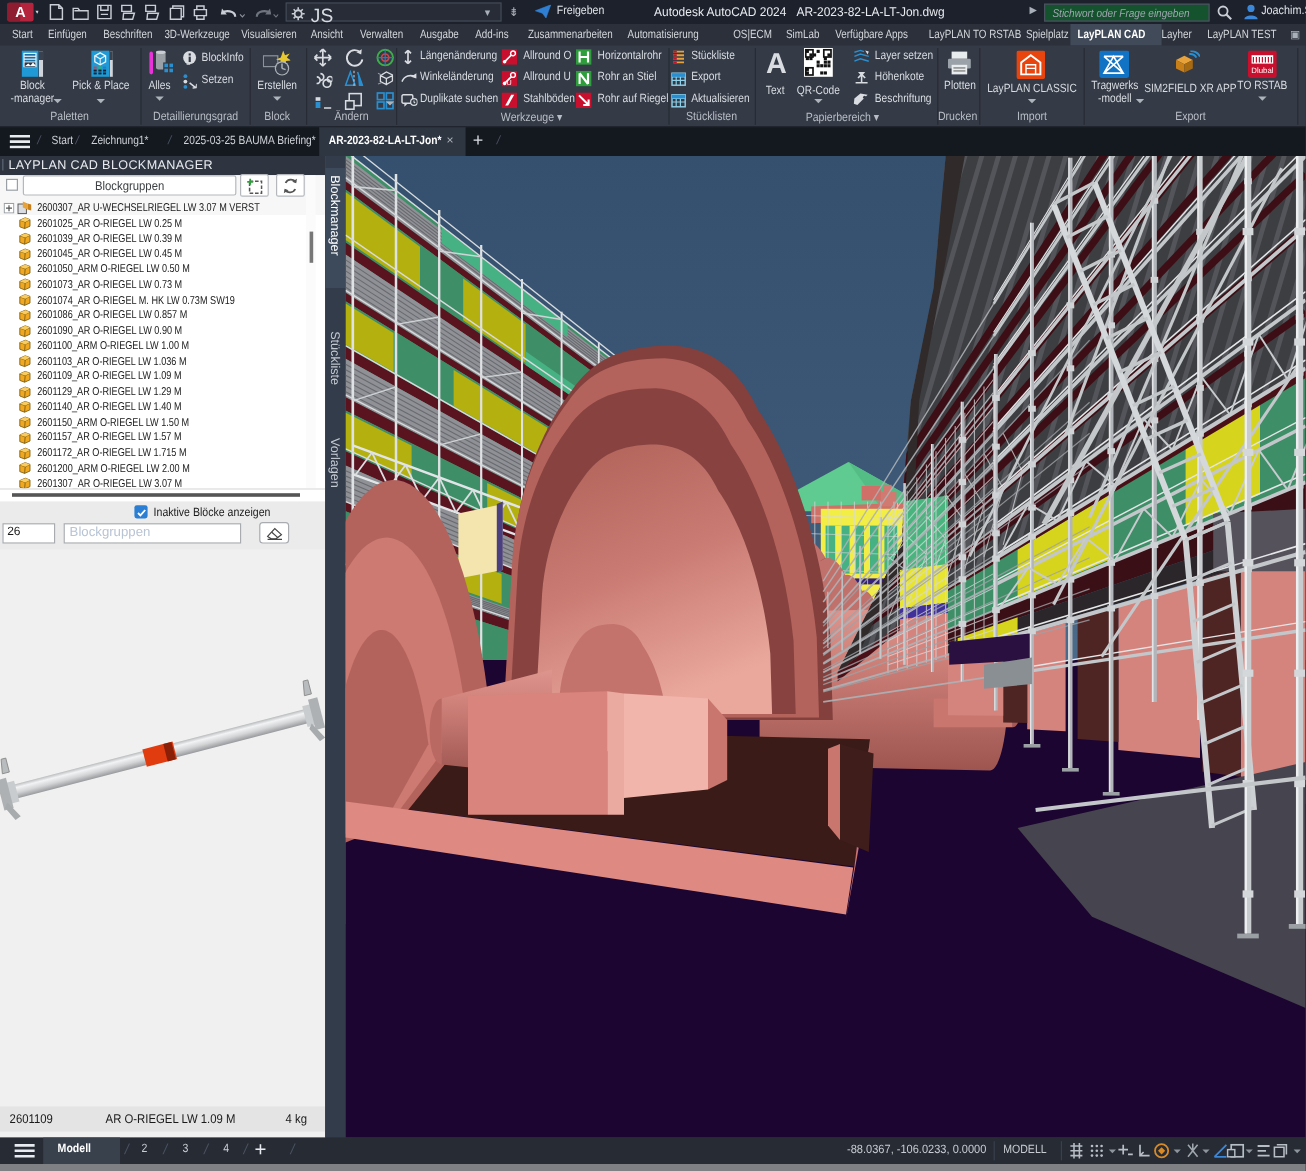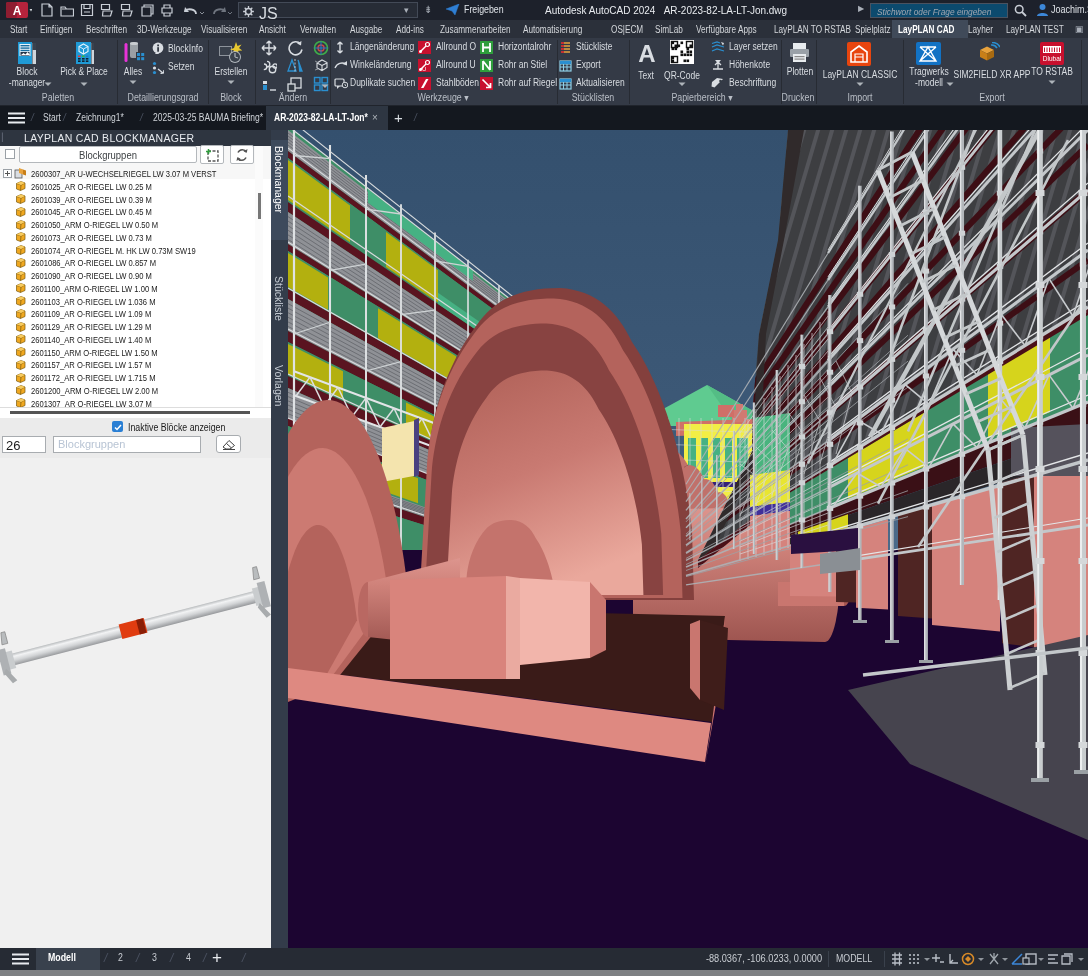--- a/index.html
+++ b/index.html
@@ -68,21 +68,21 @@
       <span class="abs" style="left:20px;top:2px;color:#d7dbe0;font-size:16px">JS</span>
       <span class="abs" style="left:165px;top:2px;color:#aab0b9;font-size:9px">▾</span>
     </div>
 <span class="abs" style="left:424px;top:4px;color:#aab0b9;font-size:10px">⇟</span>
 <svg class="abs" style="left:446px;top:4px" width="14" height="12" viewBox="0 0 14 12">
       <path d="M0 5 L13 0 L9 11 L6 7 Z M6 7 L13 0" fill="#2f7fd4" stroke="#2f7fd4" stroke-width="0.5"></path>
     </svg>
 <span class="abs" style="left:464px;top:4px;color:#dfe3e8;font-size:10px;transform:scaleX(.88);transform-origin:0 0">Freigeben</span>
 <span class="abs" style="left:545px;top:4px;color:#e8ebef;font-size:10.5px;transform:scaleX(.95);transform-origin:0 0;white-space:nowrap">Autodesk AutoCAD 2024&nbsp;&nbsp;&nbsp;AR-2023-82-LA-LT-Jon.dwg</span>
 <span class="abs" style="left:858px;top:4px;color:#aab0b9;font-size:8px">▶</span>
-<div class="abs" style="left:870px;top:2.5px;width:138px;height:15px;background:#0c4a6e;border:1px solid #4a5260">
+<div class="abs" style="left:870px;top:2.5px;width:138px;height:15px;background:#14532d;border:1px solid #4a5260">
       <span class="abs" style="left:6px;top:2px;color:#9fa6b0;font-size:9.5px;font-style:italic;transform:scaleX(.88);transform-origin:0 0;white-space:nowrap">Stichwort oder Frage eingeben</span>
     </div>
 <svg class="abs" style="left:1014px;top:4px" width="13" height="13" viewBox="0 0 13 13">
       <circle cx="5.2" cy="5.2" r="3.8" fill="none" stroke="#c9ced6" stroke-width="1.5"></circle>
       <path d="M8 8 L12 12" stroke="#c9ced6" stroke-width="1.8"></path>
     </svg>
 <svg class="abs" style="left:1036px;top:3px" width="13" height="14" viewBox="0 0 13 14">
       <circle cx="6.5" cy="4" r="3" fill="#3c87d8"></circle>
       <path d="M1 13 c0-4 11-4 11 0 z" fill="#3c87d8"></path>
     </svg>
@@ -422,21 +422,21 @@
 <span class="abs ftxt" style="left:153px">2025-03-25 BAUMA Briefing*</span>
 <div class="abs" style="left:266px;top:0;width:122px;height:24px;background:#2e3642"></div>
 <span class="abs ftxt" style="left:274px;color:#fff;font-weight:bold">AR-2023-82-LA-LT-Jon*</span>
 <span class="abs" style="left:372px;top:6px;color:#aeb4ba;font-size:10px">×</span>
 <span class="abs" style="left:394px;top:3px;color:#d9dde2;font-size:15px">+</span>
 <span class="abs slash" style="left:414px">/</span>
 </div>
 <div class="lpanel">
 <div class="abs" style="left:0;top:0;width:271px;height:16px;background:#2e3540">
       <span class="abs" style="left:2px;top:3px;color:#6a7280;font-size:8px">▏</span>
-      <span class="abs" style="left:24px;top:2px;color:#e8ebef;font-size:10.5px;letter-spacing:0.3px">LAYPLAN CAD BLOCKMANAGER</span>
+      <span class="abs" style="left:7px;top:2px;color:#e8ebef;font-size:10.5px;letter-spacing:0.3px">LAYPLAN CAD BLOCKMANAGER</span>
     </div>
 <div class="abs" style="left:0;top:16px;width:271px;height:33px;background:#f7f7f7"></div>
 <div class="abs" style="left:0;top:49px;width:271px;height:228px;background:#fff"></div>
 <div class="abs" style="left:5px;top:19px;width:10px;height:10px;background:#fff;border:1.5px solid #9aa0a6"></div>
 <div class="abs" style="left:19px;top:16px;width:178px;height:17px;background:#fff;border:1px solid #b4b8bc;border-radius:2px">
       <div style="text-align:center;color:#3c4043;font-size:10.5px;margin-top:1.5px;transform:scaleX(.9)">Blockgruppen</div>
     </div>
 <div class="abs pbtn" style="left:200px;top:15px"><svg width="14" height="14" viewBox="0 0 14 14">
         <rect x="3" y="3" width="10" height="10" fill="none" stroke="#555" stroke-width="1.3" stroke-dasharray="3 1.5"></rect>
         <path d="M3.5 1 V6 M1 3.5 H6" stroke="#2e9e3c" stroke-width="1.5"></path>
@@ -567,21 +567,21 @@
 <div class="abs" style="left:258px;top:63px;width:2.5px;height:26px;background:#777"></div>
 <div class="abs" style="left:0px;top:277px;width:271px;height:11px;background:#fff;border-top:1px solid #ddd"></div>
 <div class="abs" style="left:10px;top:281px;width:240px;height:2.5px;background:#555"></div>
 <div class="abs" style="left:0;top:288px;width:271px;height:40px;background:#ebebeb"></div>
 <div class="abs" style="left:112px;top:291px;width:11px;height:11px;background:#2a7fd4;border-radius:2px"></div>
 <svg class="abs" style="left:113.5px;top:293.5px" width="8" height="7" viewBox="0 0 8 7">
       <path d="M1 3.5 L3 5.5 L7 1" stroke="#fff" stroke-width="1.5" fill="none"></path>
     </svg>
 <span class="abs" style="left:128px;top:292px;font-size:10px;color:#1a1a1a;transform:scaleX(.88);transform-origin:0 0;white-space:nowrap">Inaktive Blöcke anzeigen</span>
 <div class="abs" style="left:2px;top:306px;width:44px;height:17px;background:#fff;border:1px solid #a8acb0">
-      <span style="position:absolute;left:3px;top:1px;font-size:13px;color:#1a1a1a">26</span>
+      <span style="position:absolute;left:3px;top:1px;font-size:10px;color:#1a1a1a">26</span>
     </div>
 <div class="abs" style="left:53px;top:306px;width:148px;height:17px;background:#fff;border:1px solid #a8acb0">
       <span style="position:absolute;left:4px;top:1px;font-size:11px;color:#b8c4d4">Blockgruppen</span>
     </div>
 <div class="abs" style="left:216px;top:305px;width:25px;height:18px;background:#fff;border:1px solid #a8acb0;border-radius:3px">
       <svg style="position:absolute;left:5px;top:3px" width="14" height="11" viewBox="0 0 14 11">
         <path d="M1 8 L7 1.5 L12.5 6.5 L8 10 L4 10 Z" fill="#fff" stroke="#444" stroke-width="1"></path>
         <path d="M4.5 4.5 L9.5 9" stroke="#444" stroke-width="1"></path>
         <path d="M1 10.5 H13" stroke="#444" stroke-width="1"></path>
       </svg>
@@ -602,20 +602,25 @@
         <rect x="138" y="97.5" width="7" height="15" fill="#8a1e06"></rect>
         <rect x="0" y="96" width="10" height="18" fill="#c9ccce"></rect>
         <rect x="258" y="96" width="10" height="18" fill="#c9ccce"></rect>
         <rect x="-4" y="92" width="8" height="26" fill="#aeb1b4"></rect>
         <rect x="264" y="92" width="8" height="26" fill="#aeb1b4"></rect>
         <path d="M2 88 l6 0 0 -12 -4 0 z" fill="#b9bcbe" stroke="#888" stroke-width="0.7"></path>
         <path d="M262 88 l6 0 0 -12 -4 0 z" fill="#b9bcbe" stroke="#888" stroke-width="0.7"></path>
         <path d="M0 112 l8 14 -5 2 -6 -12 z M262 112 l8 14 -5 2 -6 -12 z" fill="#a8abad"></path>
       </g>
     </svg>
+<div class="abs" style="left:0;top:792px;width:271px;height:21px;background:#e4e4e4">
+      <span class="abs" style="left:8px;top:5px;font-size:10.5px;color:#1a1a1a;transform:scaleX(.9);transform-origin:0 0">2601109</span>
+      <span class="abs" style="left:88px;top:5px;font-size:10.5px;color:#1a1a1a;transform:scaleX(.9);transform-origin:0 0;white-space:nowrap">AR O-RIEGEL LW 1.09 M</span>
+      <span class="abs" style="left:238px;top:5px;font-size:10.5px;color:#1a1a1a;transform:scaleX(.9);transform-origin:0 0">4 kg</span>
+    </div>
 </div>
 <div class="vstrip">
 <div class="abs" style="left:0;top:10px;width:17px;height:100px;background:#3d4a5c"></div>
 <span class="vtab" style="top:16px;color:#fff">Blockmanager</span>
 <span class="vtab" style="top:146px">Stückliste</span>
 <span class="vtab" style="top:235px">Vorlagen</span>
 </div>
 <svg class="abs" style="left:288px;top:130px" width="800" height="818" viewBox="0 0 800 818">
     <defs>
       <linearGradient id="sky" x1="0" y1="0" x2="0" y2="1">

